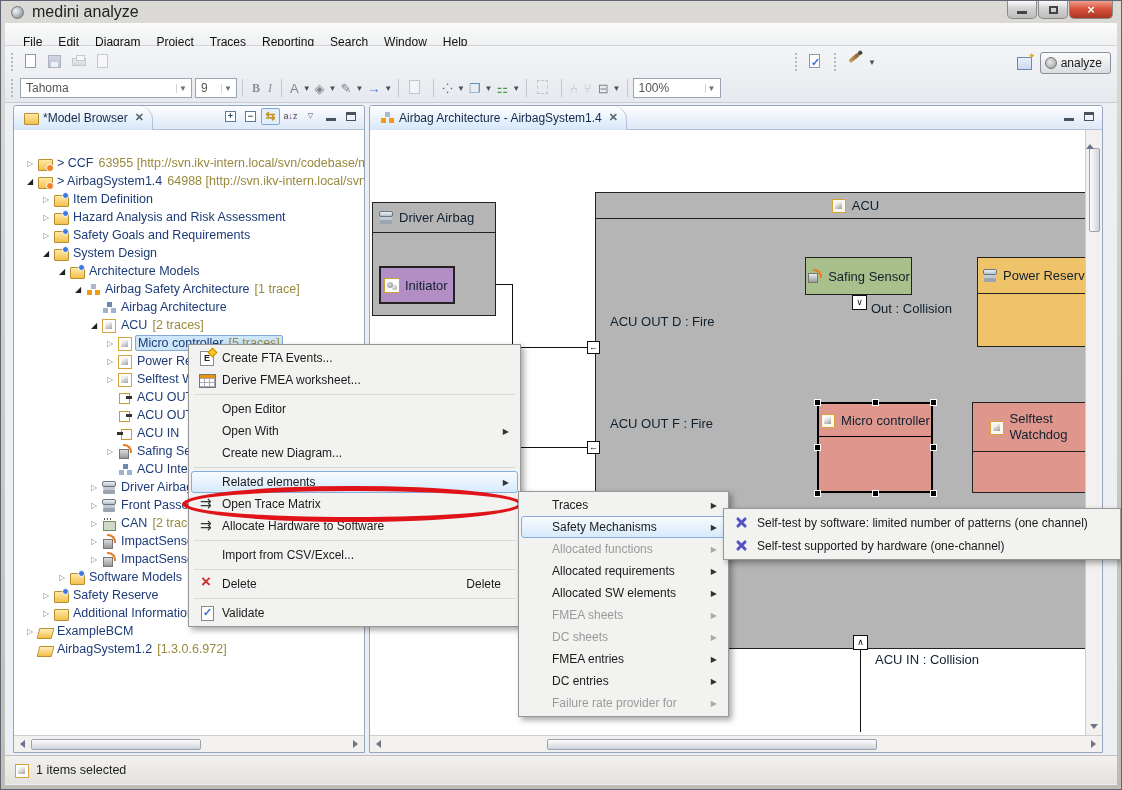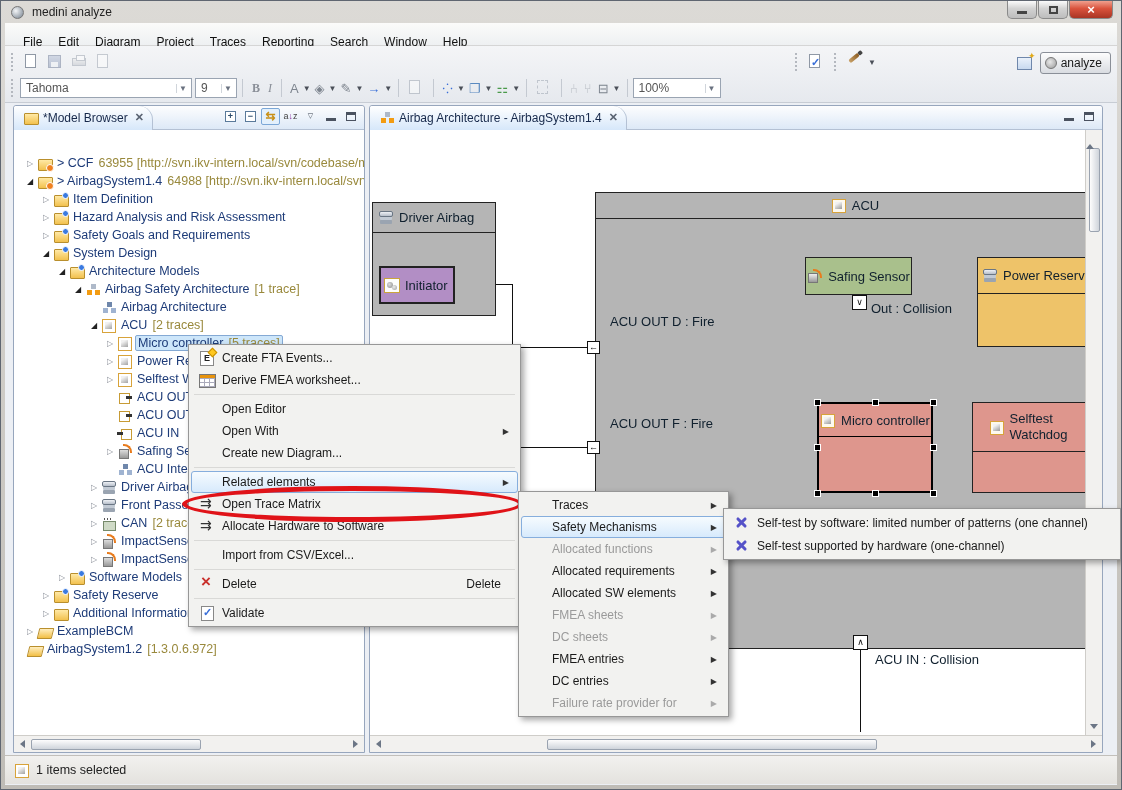--- a/index.html
+++ b/index.html
@@ -4,21 +4,21 @@
 <style>
   html,body{margin:0;padding:0;background:#8a8a8a;}
   *{box-sizing:border-box;}
   .win{position:relative;width:1122px;height:790px;margin:0 auto;
        font-family:"Liberation Sans",sans-serif;font-size:12px;color:#1a1a1a;
        background:linear-gradient(#dcdad6,#bfbcb6);border:1px solid #5f6671;overflow:hidden;}
   
   .titlebar{position:absolute;left:0;top:0;right:0;height:22px;display:flex;align-items:center;}
   .app-ico{width:13px;height:13px;margin:0 8px 0 10px;border-radius:50%;
            background:radial-gradient(circle at 35% 35%,#f3f5f7,#9aa3ad 70%,#6b737d);border:1px solid #777;}
-  .title-text{font-size:12px;color:#222;}
+  .title-text{font-size:16px;color:#222;}
   .winbtns{position:absolute;right:8px;top:0;display:flex;}
   .wb{width:30px;height:18px;border:1px solid #8a8a8a;border-top:none;border-radius:0 0 5px 5px;
       background:linear-gradient(#fbfbfb,#d2d2d2 45%,#bdbdbd);display:flex;align-items:center;justify-content:center;
       font-weight:bold;color:#444;font-size:11px;margin-left:1px;}
   .wb.close{width:44px;background:linear-gradient(#f0a08e,#d9523c 45%,#b83category 0);background:linear-gradient(#f0a08e,#d9523c 45%,#a93524);color:#fff;font-size:13px;}
   .wb .minbar{width:10px;height:3px;background:#444;margin-top:6px;}
   .wb .maxbox{width:9px;height:8px;border:2px solid #444;}
   
   .client{position:absolute;left:4px;top:22px;right:4px;bottom:4px;background:#eceff4;}
   
@@ -440,21 +440,21 @@
           <div class="trow" style="padding-left: 26px;">
             <span class="twist">▷</span>
             <span class="t-ico folder"></span>
             <span class=""><span class="t-label">Additional Information</span></span>
           </div>
           <div class="trow" style="padding-left: 10px;">
             <span class="twist">▷</span>
             <span class="t-ico folder-open"></span>
             <span class=""><span class="t-label">ExampleBCM</span></span>
           </div>
-          <div class="trow" style="">
+          <div class="trow" style="padding-left: 10px;">
             <span class="twist"></span>
             <span class="t-ico folder-open"></span>
             <span class=""><span class="t-label">AirbagSystem1.2</span><span class="t-suffix">[1.3.0.6.972]</span></span>
           </div>
         </div>
       <div class="hscroll">
         <span class="sarrow sa-l"></span>
         <div class="thumb" style="width:170px;"></div>
         <span class="sarrow sa-r" style="margin-left:auto;"></span>
       </div>

